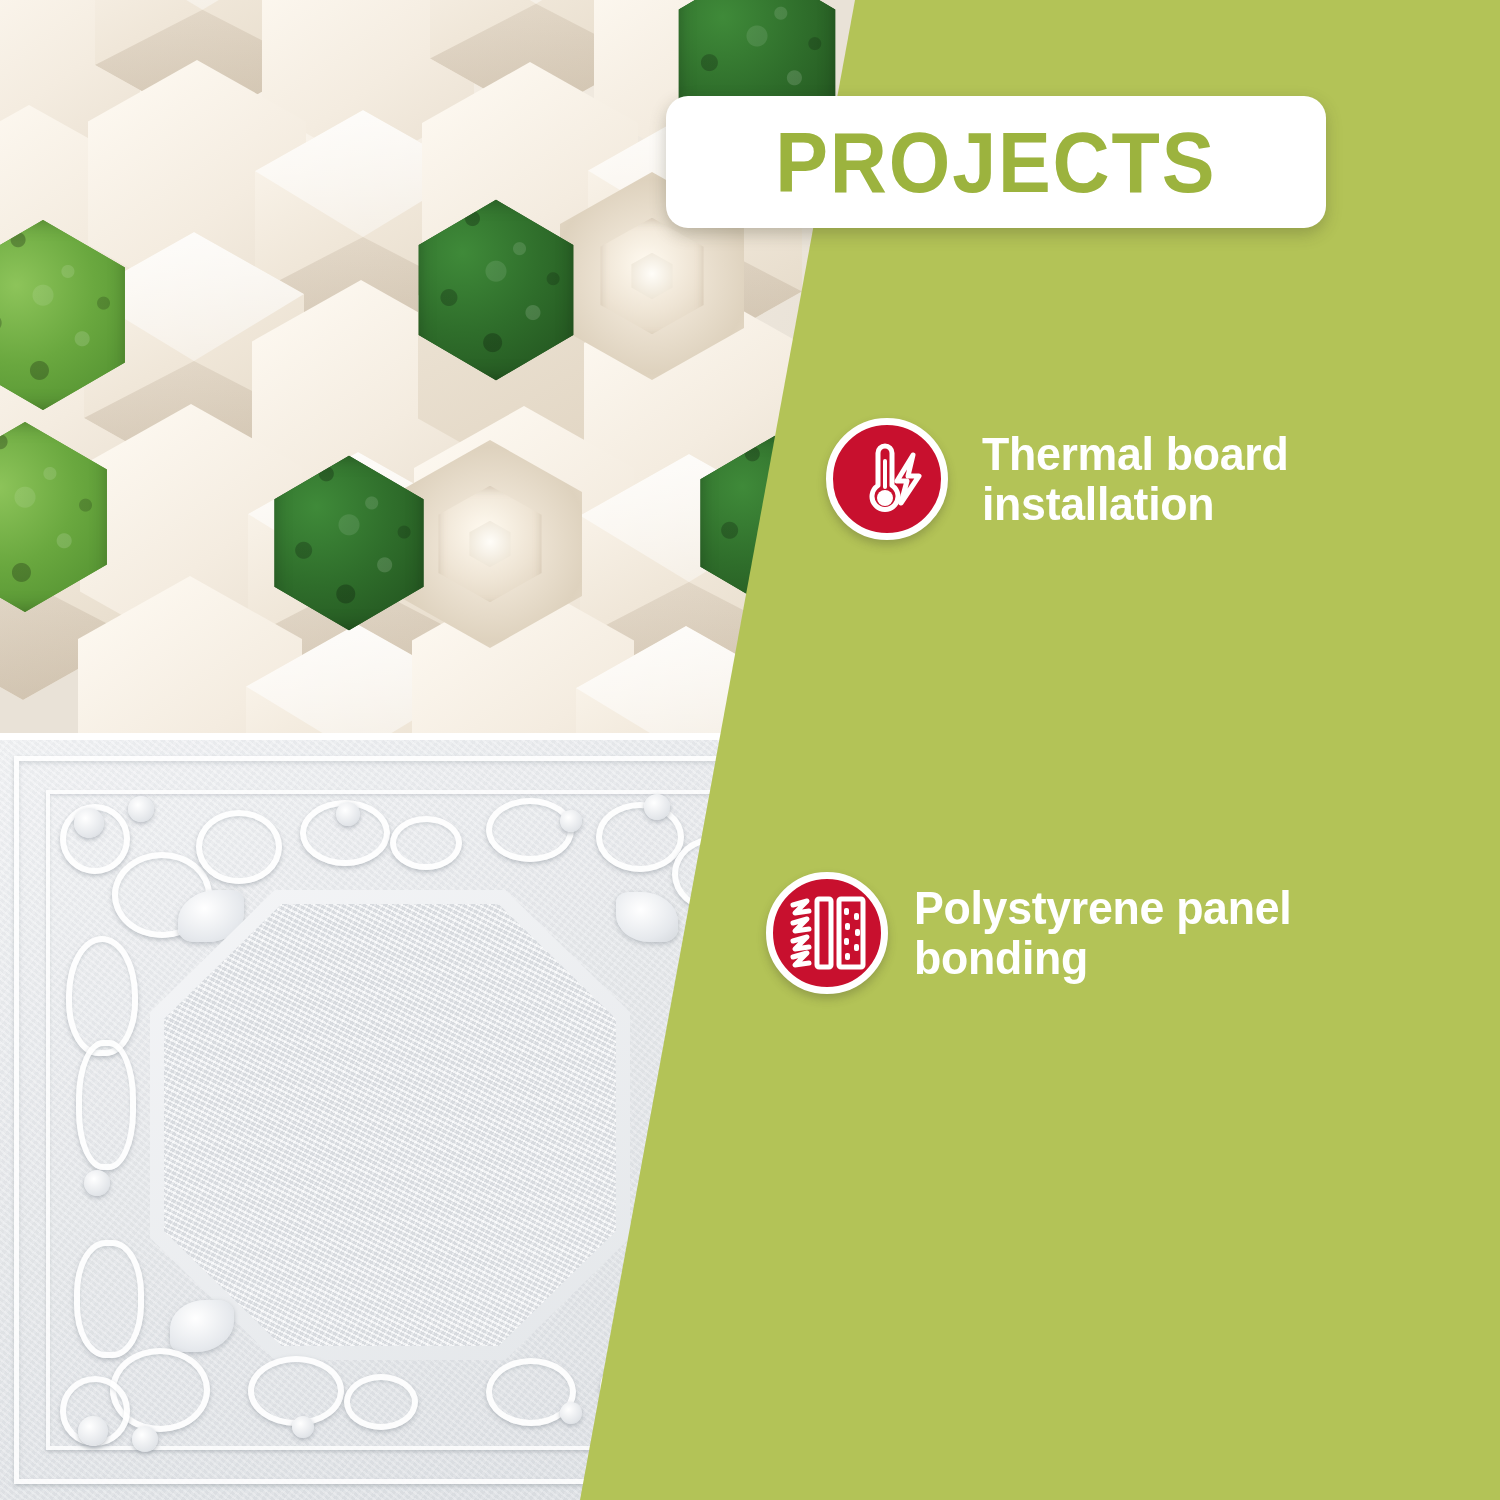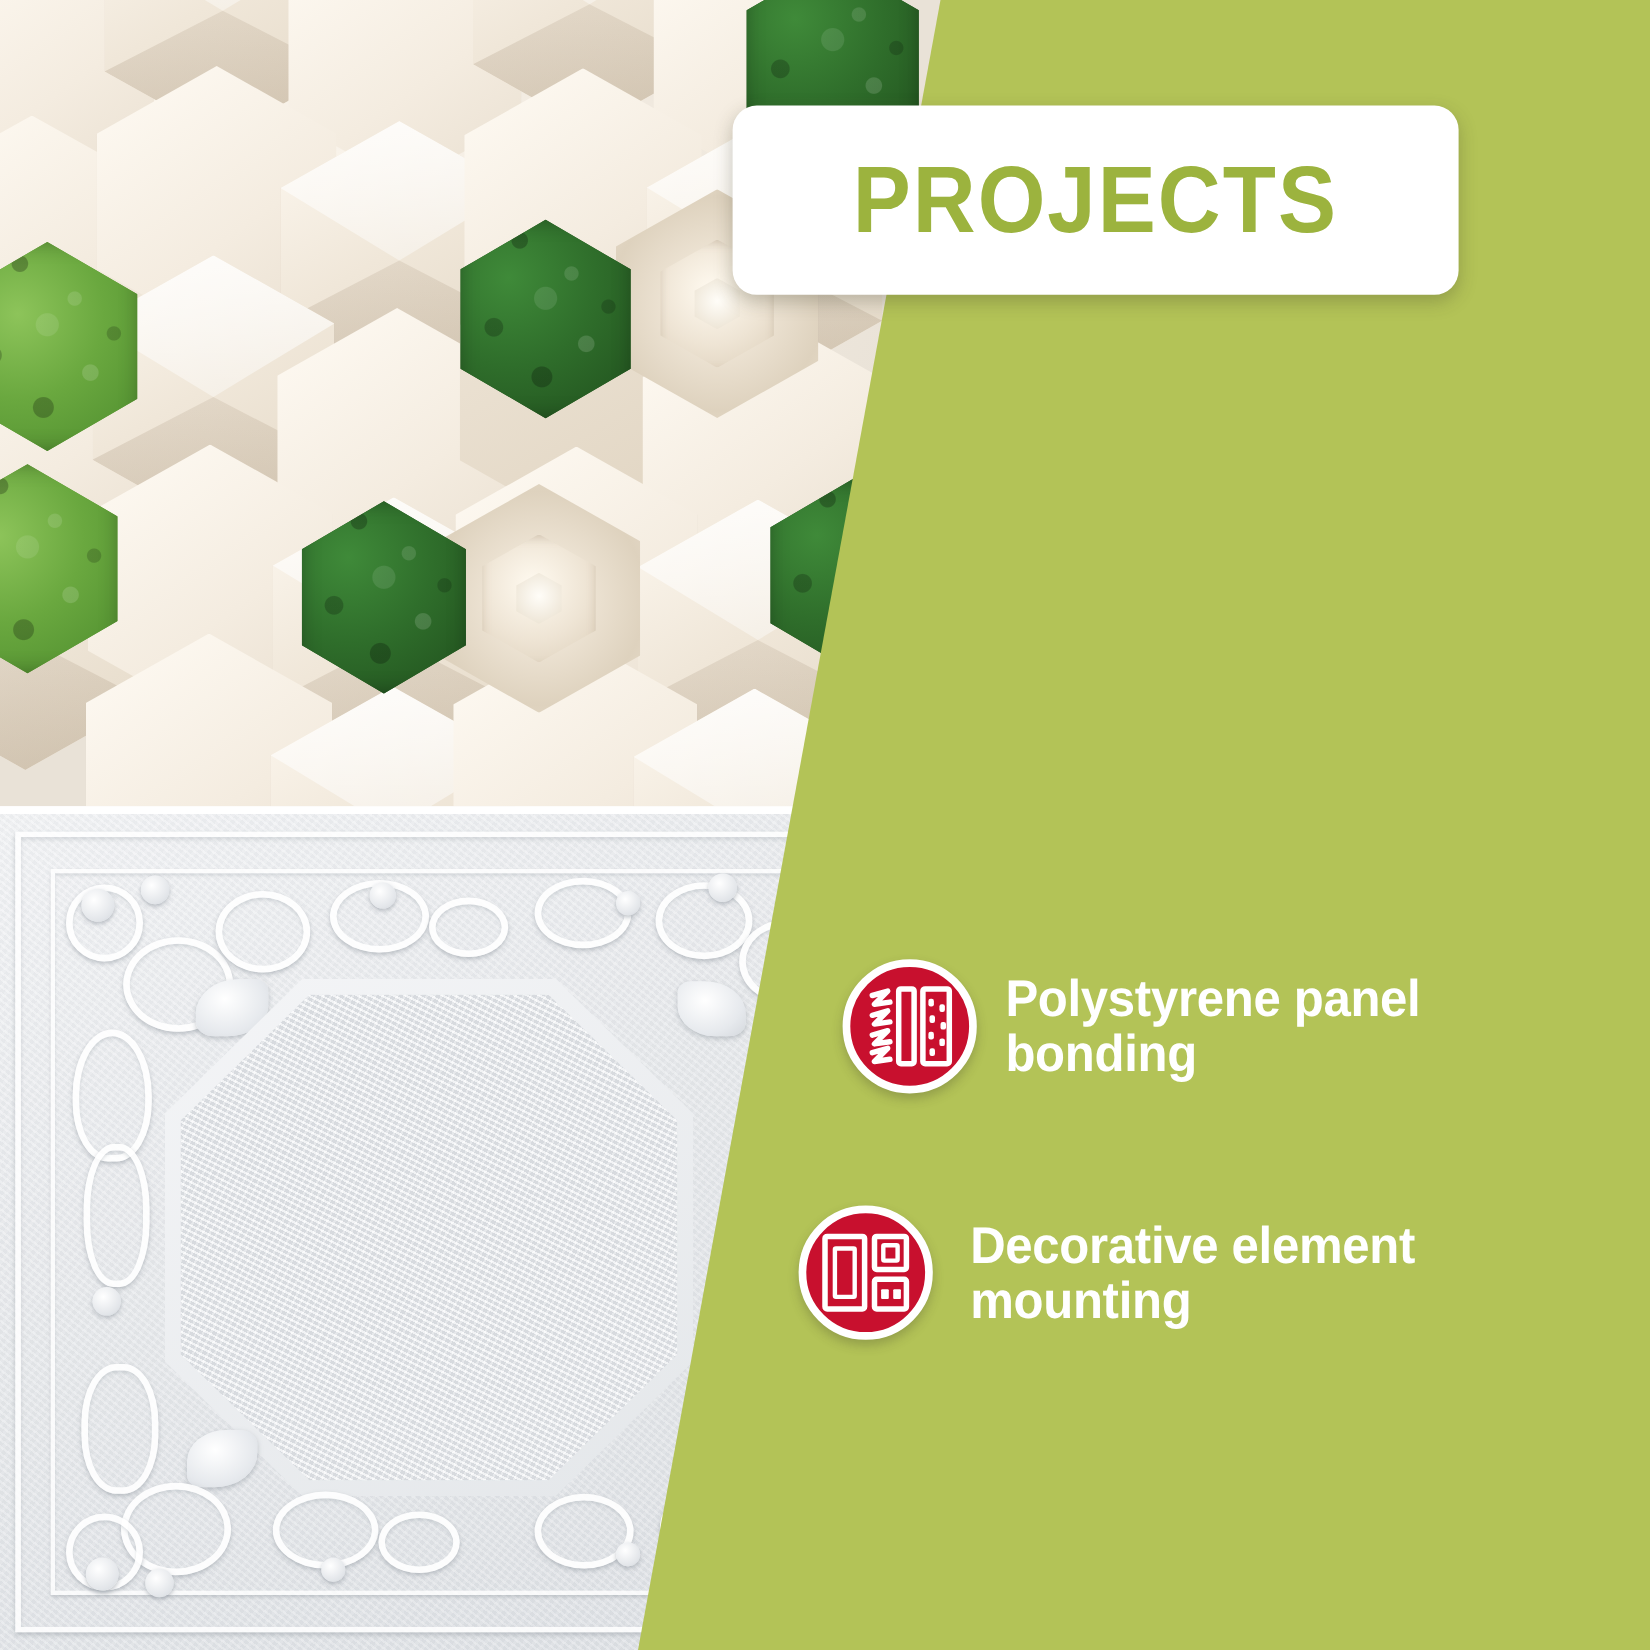--- a/index.html
+++ b/index.html
@@ -157,21 +157,21 @@
   .green-panel {
     position:absolute; left:0; top:0; width:1500px; height:1500px;
     background:#b3c357;
     clip-path:polygon(855px 0px, 1500px 0px, 1500px 1500px, 580px 1500px);
     z-index:5;
   }
 
   
   .title-card {
     position:absolute; left:666px; top:96px;
-    width:660px; height:172px;
+    width:660px; height:132px;
     background:#ffffff;
     border-radius:22px;
     box-shadow:0 6px 16px rgba(60,60,40,0.28);
     display:flex; align-items:center; justify-content:center;
     z-index:9;
   }
   .title-text {
     font-family:"Liberation Sans", sans-serif;
     font-weight:bold;
     font-size:86px;
@@ -324,20 +324,34 @@
   </div>
 
   <div class="green-panel"></div>
 
   <div class="title-card">
     <div class="title-text">PROJECTS</div>
   </div>
 
   <div class="features">
 
+    <div class="feature f1">
+      <div class="feature-icon">
+        <svg width="84" height="84" viewBox="0 0 84 84" aria-hidden="true">
+          <g fill="none" stroke="#ffffff" stroke-width="5" stroke-linecap="round" stroke-linejoin="round">
+            <path d="M33 16a7 7 0 0 1 14 0v32.5a13 13 0 1 1-14 0Z"></path>
+            <path d="M40 24v26" stroke-width="4"></path>
+          </g>
+          <circle cx="40" cy="61" r="8" fill="#ffffff"></circle>
+          <path d="M68 18 52 44h10l-6 22 18-27H63Z" fill="none" stroke="#ffffff" stroke-width="5" stroke-linejoin="round"></path>
+        </svg>
+      </div>
+      <div class="feature-label">Thermal board
+installation</div>
+    </div>
 
 
     <div class="feature f3">
       <div class="feature-icon">
         <svg width="84" height="84" viewBox="0 0 84 84" aria-hidden="true">
 
           <g stroke="#ffffff" stroke-width="5" fill="none" stroke-linecap="round" stroke-linejoin="round">
             <path d="M8 14 22 10 10 22 24 20"></path>
             <path d="M8 32 22 28 10 40 24 38"></path>
             <path d="M8 50 22 46 10 58 24 56"></path>
@@ -355,34 +369,15 @@
             <rect x="59" y="47" width="5" height="7" rx="2"></rect>
             <rect x="69" y="53" width="5" height="7" rx="2"></rect>
             <rect x="60" y="62" width="5" height="7" rx="2"></rect>
           </g>
         </svg>
       </div>
       <div class="feature-label">Polystyrene panel
 bonding</div>
     </div>
 
-    <div class="feature f4">
-      <div class="feature-icon">
-        <svg width="82" height="76" viewBox="0 0 82 76" aria-hidden="true">
-          <g fill="none" stroke="#ffffff" stroke-width="5">
-            <rect x="4" y="5" width="36" height="66" rx="2"></rect>
-            <rect x="13" y="16" width="18" height="44" rx="1" stroke-width="4"></rect>
-            <rect x="49" y="5" width="29" height="30" rx="2"></rect>
-            <rect x="57" y="13" width="13" height="14" rx="1" stroke-width="4"></rect>
-            <rect x="49" y="44" width="29" height="27" rx="2"></rect>
-          </g>
-          <g fill="#ffffff">
-            <rect x="55" y="53" width="7" height="9" rx="1"></rect>
-            <rect x="66" y="53" width="7" height="9" rx="1"></rect>
-          </g>
-        </svg>
-      </div>
-      <div class="feature-label">Decorative element
-mounting</div>
-    </div>
 
   </div>
 </div>
 
 </body></html>

